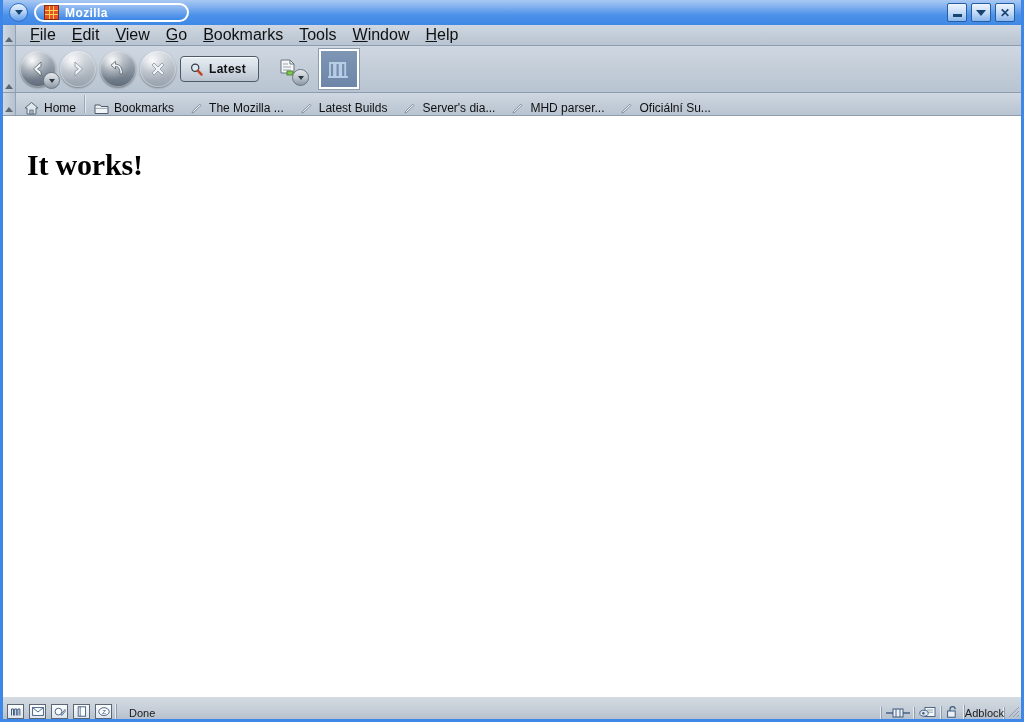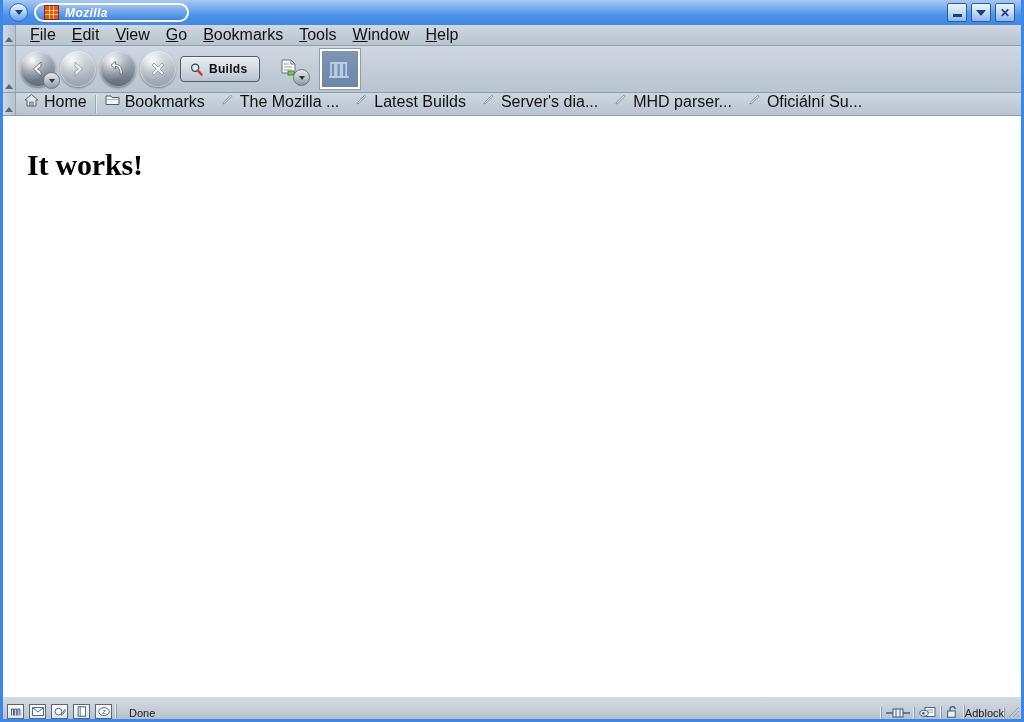--- a/index.html
+++ b/index.html
@@ -62,21 +62,20 @@
     height: 19px;
     min-width: 155px;
     border-radius: 10px;
     border: 2px solid #ffffff;
     background: linear-gradient(to bottom, #9cc0f2 0%, #6ea5ec 45%, #3b85e6 100%);
     display: flex;
     align-items: center;
     padding: 0 16px 0 8px;
     box-sizing: border-box;
     gap: 6px;
-    font-style: italic;
   }
   .app-icon {
     width: 13px; height: 13px;
     background: #e8502a;
     border: 1px solid #7d2d12;
     position: relative;
     flex: 0 0 13px;
   }
   .app-icon::before, .app-icon::after {
     content: "";
@@ -289,25 +288,25 @@
     align-items: center;
     justify-content: center;
     margin-left: 6px;
   }
 
   
   .bkbar { height: 22px; flex: 0 0 22px; }
   .bk-inner { display: flex; align-items: center; height: 100%; width: 100%; }
   .bk-item {
     display: flex;
-    align-items: flex-start;
+    align-items: flex-end;
     gap: 5px;
     padding: 0 8px;
     height: 100%;
-    font-size: 16px;
+    font-size: 12px;
     color: #101010;
     white-space: nowrap;
   }
   .bk-sep {
     width: 1px;
     height: 18px;
     background: #9aa7b6;
     border-right: 1px solid #e3e9ef;
   }
 
@@ -440,21 +439,21 @@
         </svg>
       </div>
 
 
       <div class="searchbtn">
         <svg width="15" height="15" viewBox="0 0 15 15">
           <circle cx="6.2" cy="5.8" r="3.6" fill="#dfe9f5" stroke="#2b3views" stroke-width="1"></circle>
           <circle cx="6.2" cy="5.8" r="3.6" fill="none" stroke="#333c46" stroke-width="1.2"></circle>
           <line x1="8.8" y1="8.6" x2="12.6" y2="12.6" stroke="#c2441c" stroke-width="2.4" stroke-linecap="round"></line>
         </svg>
-        <span class="label">Builds</span>
+        <span class="label">Latest</span>
       </div>
 
       <div class="printbtn">
         <svg width="26" height="24" viewBox="0 0 26 24">
           <path d="M6 3 L15 3 L19 7 L19 16 L6 16 Z" fill="#f4f6f8" stroke="#6a747f" stroke-width="1"></path>
           <path d="M15 3 L15 7 L19 7" fill="none" stroke="#6a747f" stroke-width="1"></path>
           <line x1="8" y1="7" x2="13" y2="7" stroke="#9aa4ae" stroke-width="1"></line>
           <line x1="8" y1="10" x2="16" y2="10" stroke="#9aa4ae" stroke-width="1"></line>
           <line x1="8" y1="13" x2="16" y2="13" stroke="#9aa4ae" stroke-width="1"></line>
           <rect x="12" y="14" width="6" height="4" fill="#7ec94a" stroke="#44772a" stroke-width="0.8"></rect>

